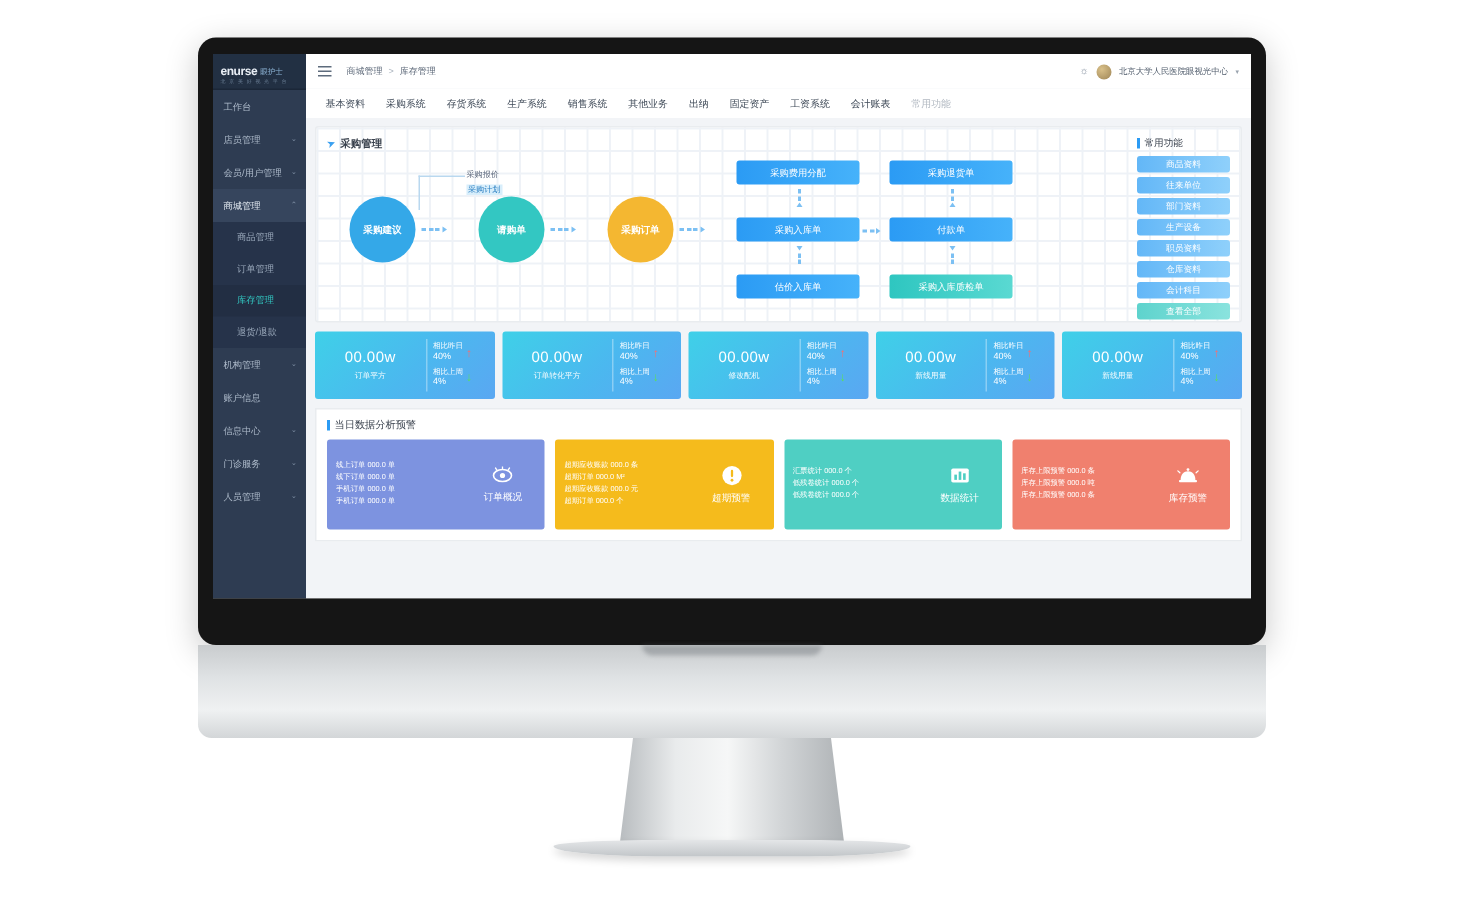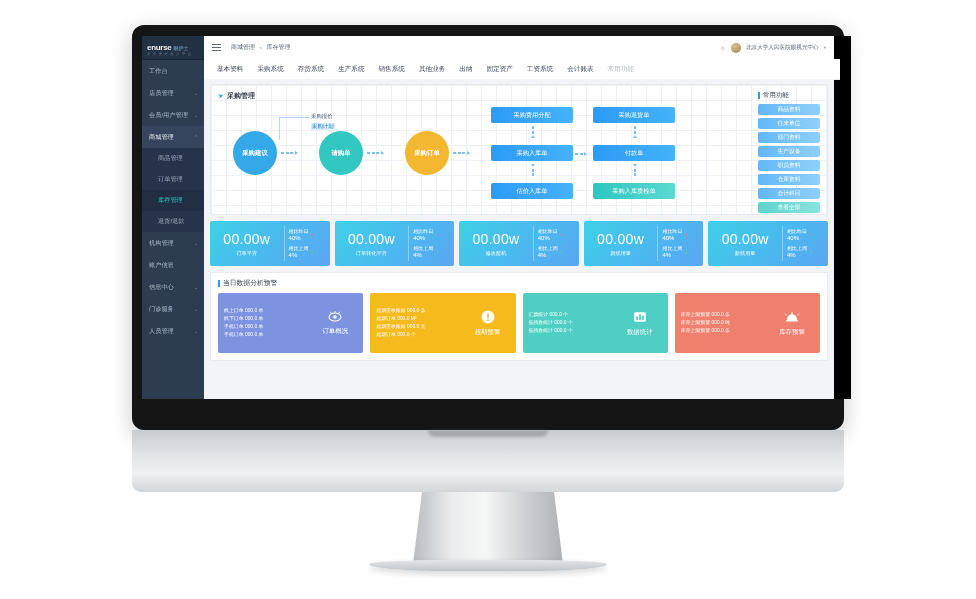--- a/index.html
+++ b/index.html
@@ -5,21 +5,21 @@
   html,body{margin:0;padding:0;background:#ffffff;}
   body{width:976px;height:599px;overflow:hidden;
        font-family:"Liberation Sans","DejaVu Sans",sans-serif;}
 
   
   #monitor-wrap{position:absolute;left:0;top:0;width:976px;height:599px;}
   #monitor-body{position:absolute;left:132px;top:25px;width:712px;height:405px;
        background:#151515;border-radius:12px;
        box-shadow:0 6px 22px rgba(0,0,0,.22);}
   #screen-bezel{position:absolute;left:10px;top:11px;width:692px;height:363px;
-       background:#000;overflow:hidden;padding-left:17px;}
+       background:#000;overflow:hidden;}
   #monitor-chin{position:absolute;left:132px;top:430px;width:712px;height:62px;
        background:linear-gradient(180deg,#c9ccce 0%,#dfe2e4 35%,#eff1f2 70%,#d3d6d8 100%);
        border-bottom-left-radius:9px;border-bottom-right-radius:9px;}
   #chin-notch{position:absolute;left:50%;top:0;transform:translateX(-50%);
        width:120px;height:7px;background:rgba(90,95,100,.35);
        border-bottom-left-radius:60px;border-bottom-right-radius:60px;filter:blur(1.5px);}
   #stand-neck{position:absolute;left:50%;top:492px;transform:translateX(-50%);
        width:150px;height:72px;
        background:linear-gradient(90deg,#b8bcbf 0%,#e9ebec 25%,#f6f7f7 48%,#d2d5d7 72%,#aeb2b5 100%);
        clip-path:polygon(6% 0,94% 0,100% 100%,0% 100%);}
@@ -112,21 +112,21 @@
       align-items:center;justify-content:center;color:#fff;font-size:5.8px;
       background:linear-gradient(90deg,#63b7f7,#8fd0fb);cursor:pointer;}
   .quick-btn.teal{background:linear-gradient(90deg,#5ed3cd,#8ae3de);}
 
   
   #stats{display:flex;gap:5px;margin-top:6px;}
   .stat{flex:1;height:45px;border-radius:2px;display:flex;align-items:center;
       background:linear-gradient(135deg,#3fd0e8 0%,#4bb8ef 55%,#5aa7f2 100%);
       color:#fff;cursor:pointer;}
   .stat-left{flex:1;text-align:center;}
-  .stat-val{font-size:14px;letter-spacing:.3px;}
+  .stat-val{font-size:10px;letter-spacing:.3px;}
   .stat-lab{font-size:5.2px;margin-top:3px;opacity:.95;}
   .stat-right{width:46px;border-left:1px solid rgba(255,255,255,.35);
       padding-left:4px;box-sizing:border-box;}
   .cmp{display:flex;align-items:center;gap:2px;margin:2px 0;}
   .cmp-txt{font-size:5px;line-height:1.35;}
   .cmp-txt b{display:block;font-size:6px;font-weight:normal;}
   .up{color:#ff6b6b;font-size:8px;}
   .down{color:#5ce05c;font-size:8px;}
 
   

